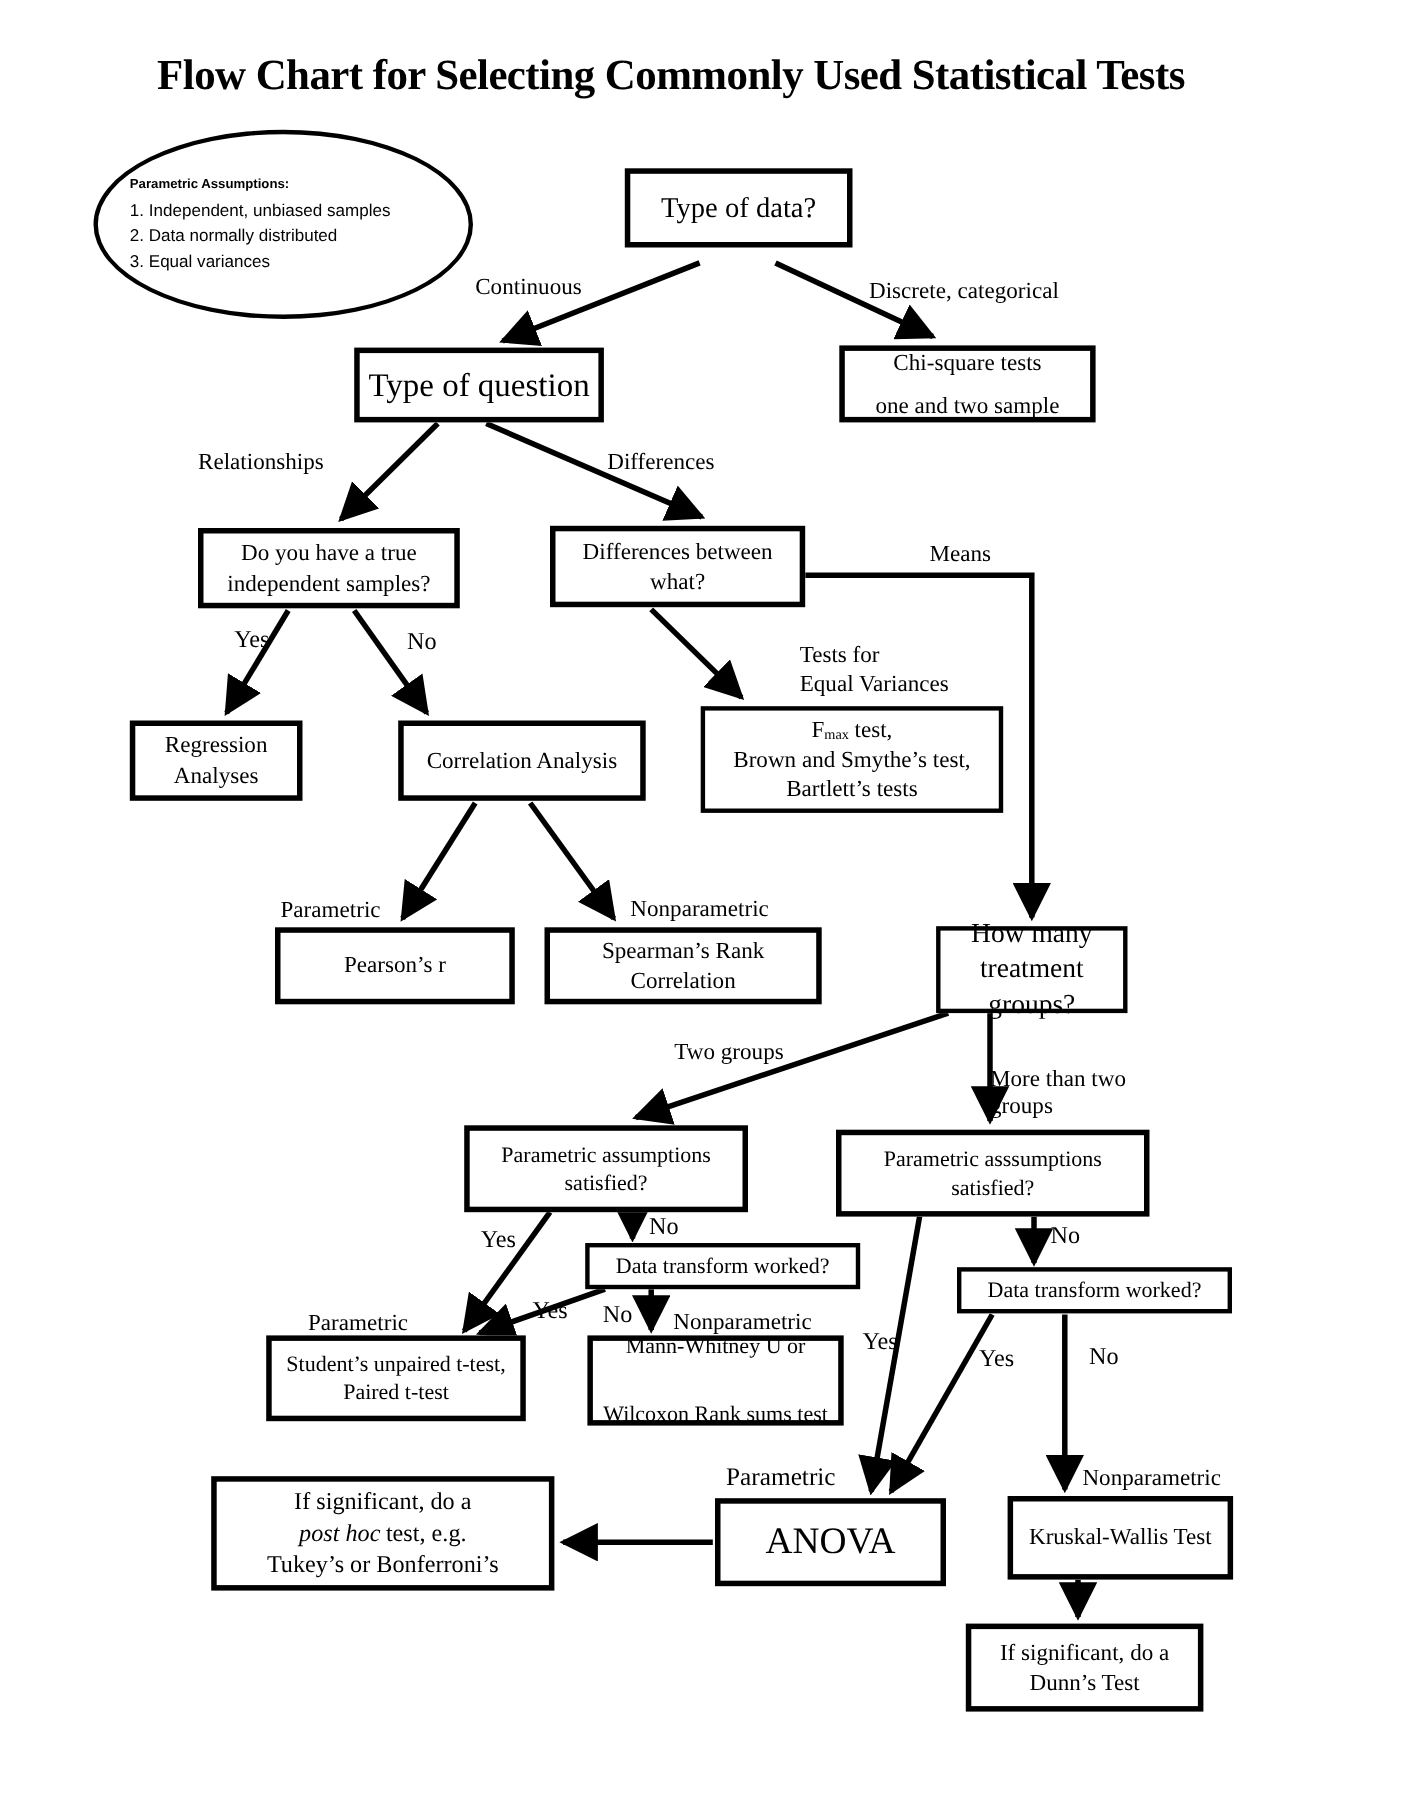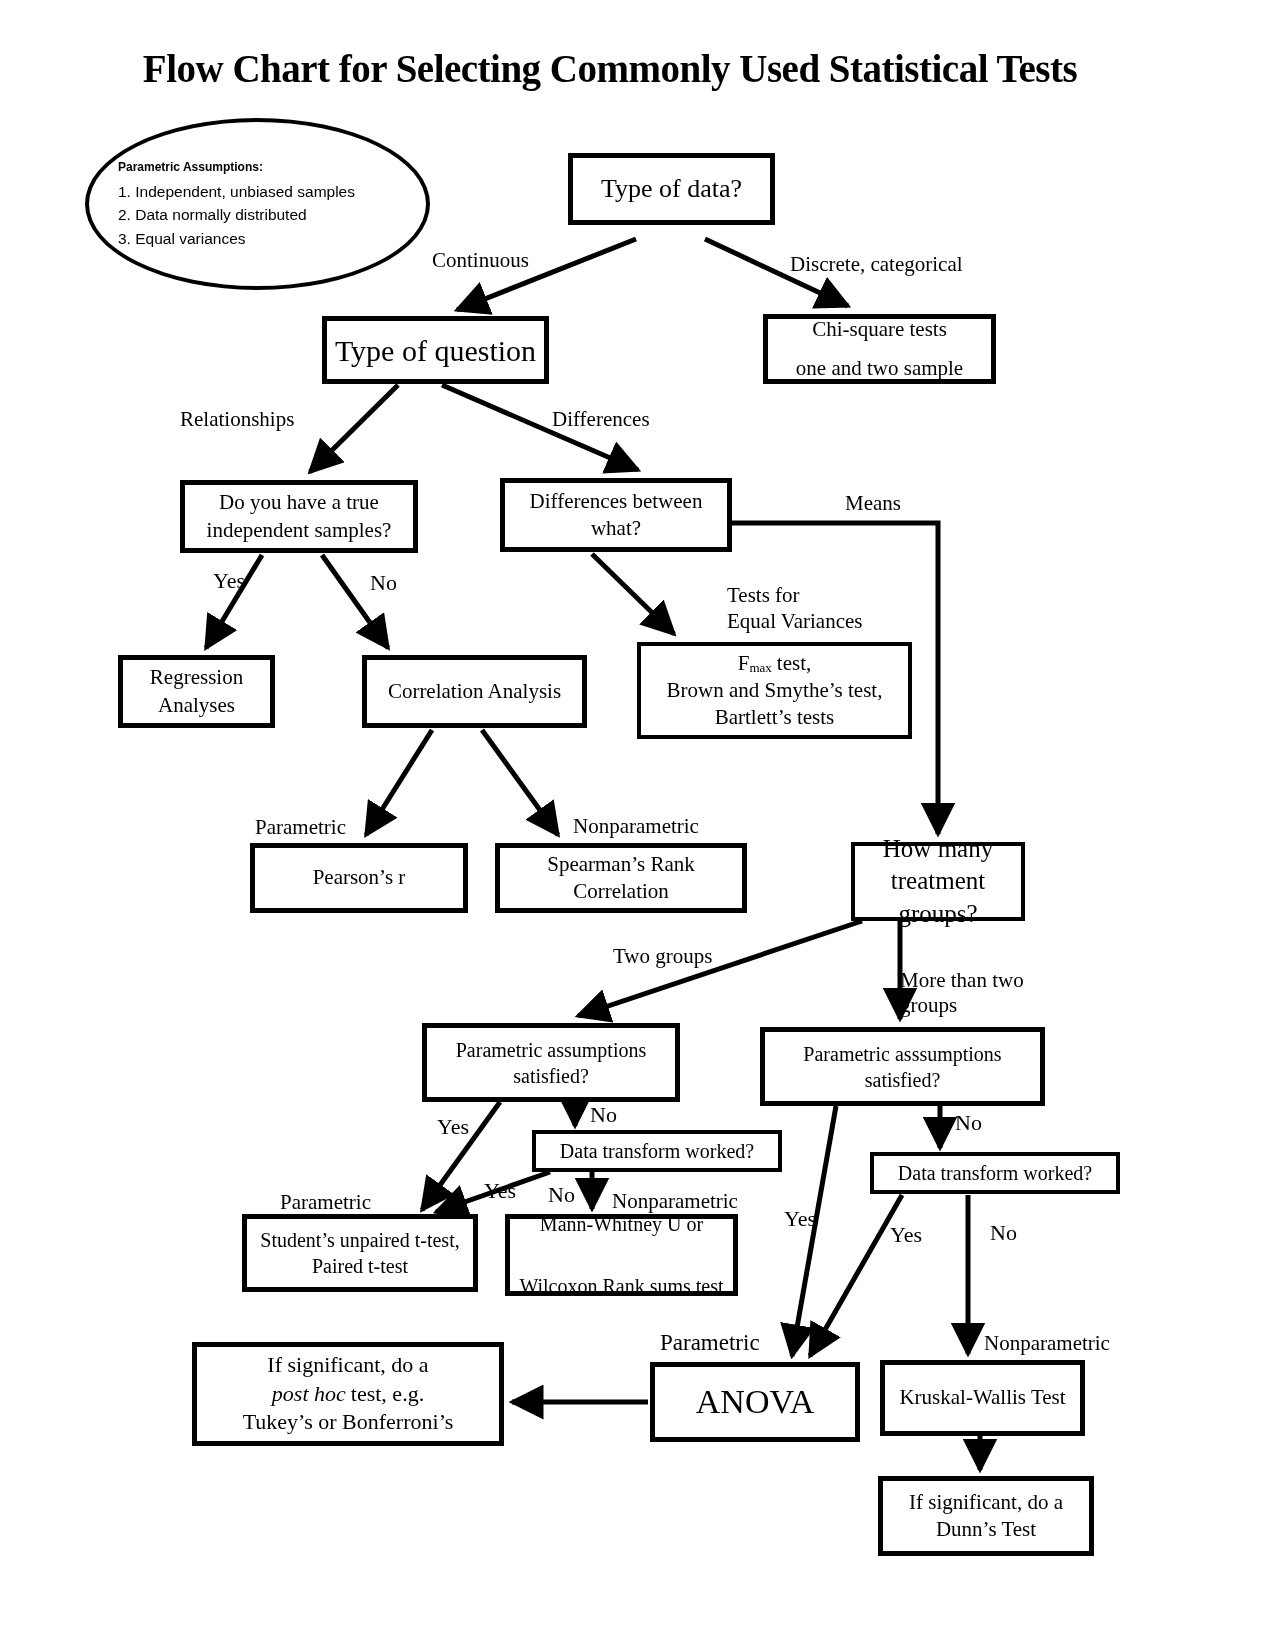--- a/index.html
+++ b/index.html
@@ -136,36 +136,36 @@
 
   <div class="node b4" style="left:870px;top:1152px;width:250px;height:42px;font-size:20px;">
     <span>Data transform worked?</span>
   </div>
 
   <div class="node" style="left:242px;top:1214px;width:236px;height:78px;font-size:20px;">
     <span>Student’s unpaired t-test,</span>
     <span>Paired t-test</span>
   </div>
 
-  <div class="node" style="left:505px;top:1214px;width:233px;height:82px;font-size:20px;gap:36px;">
+  <div class="node" style="left:534px;top:1214px;width:233px;height:82px;font-size:20px;gap:36px;">
     <span>Mann-Whitney U or</span>
     <span>Wilcoxon Rank sums test</span>
   </div>
 
   <div class="node" style="left:192px;top:1342px;width:312px;height:104px;font-size:22px;">
     <span>If significant, do a</span>
     <span><span class="it">post hoc</span><span class="sp-l">test, e.g.</span></span>
     <span>Tukey’s or  Bonferroni’s</span>
   </div>
 
   <div class="node" style="left:650px;top:1362px;width:210px;height:80px;font-size:34px;">
     <span>ANOVA</span>
   </div>
 
-  <div class="node" style="left:880px;top:1360px;width:205px;height:76px;font-size:21px;">
+  <div class="node" style="left:916px;top:1360px;width:205px;height:76px;font-size:21px;">
     <span>Kruskal-Wallis Test</span>
   </div>
 
   <div class="node" style="left:878px;top:1476px;width:216px;height:80px;font-size:21px;">
     <span>If significant, do a</span>
     <span>Dunn’s Test</span>
   </div>
 
   <div class="lbl" style="left:432px;top:248px;">Continuous</div>
   <div class="lbl" style="left:790px;top:252px;">Discrete, categorical</div>

